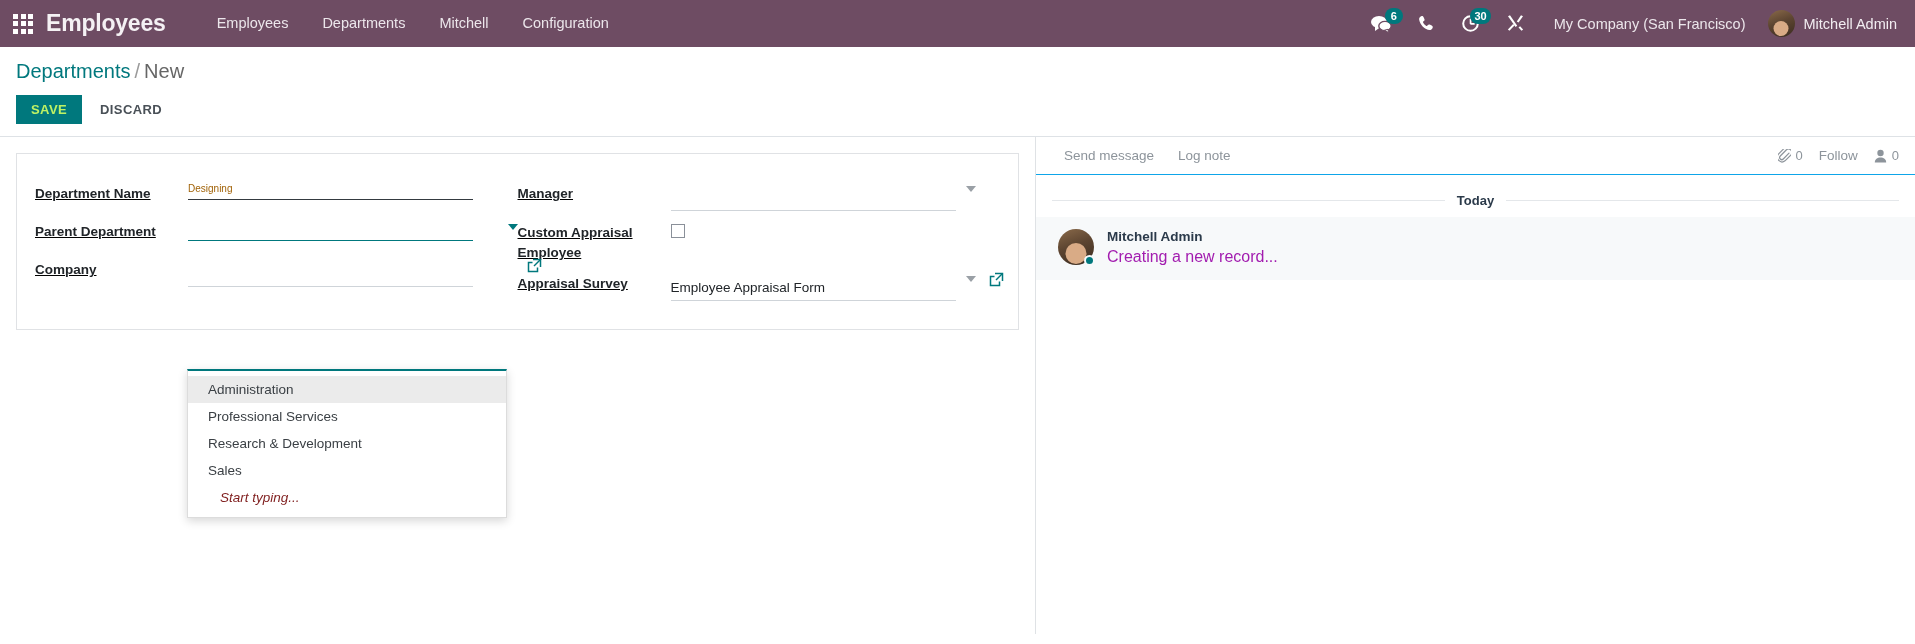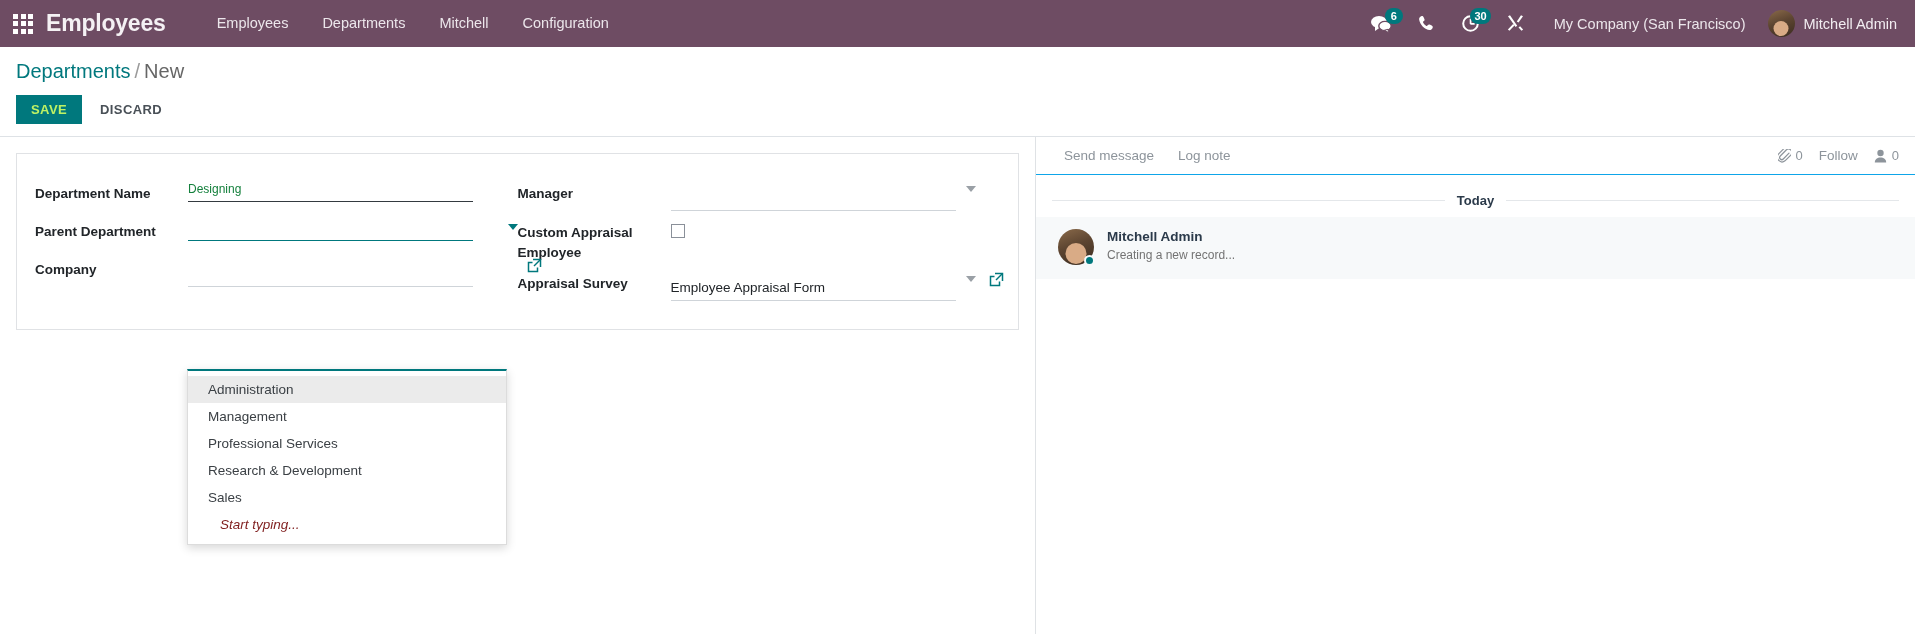--- a/index.html
+++ b/index.html
@@ -88,38 +88,38 @@
   }
   .btn-discard {
     background: transparent; border: none; color: #495057;
     font-size: 13px; font-weight: bold; letter-spacing: .4px;
     padding: 7px 14px; cursor: pointer;
     font-family: "Liberation Sans", sans-serif;
   }
 
   
   .content { display: flex; height: 497px; background: #ffffff; }
-  .form-area { width: 1035px; padding: 16px; background: #ffffff; position: relative; }
+  .form-area { width: 1035px; padding: 16px; background: #ffffff; position: relative; text-decoration: underline; }
 
   .sheet {
     border: 1px solid #e0e2e5; background: #ffffff;
     padding: 24px 18px 22px 18px; width: 1003px; min-height: 176px;
   }
   .grid2 { display: flex; }
   .col { width: 50%; }
   .field-row { display: flex; align-items: flex-start; margin-bottom: 6px; min-height: 32px; }
   .flabel {
     width: 153px; flex: none; font-size: 13.5px; font-weight: bold;
     color: #212529; padding-top: 6px; line-height: 1.45;
   }
   .fvalue { flex: 1; position: relative; padding-right: 24px; }
 
   .inp-text {
     width: 285px; border: none; border-bottom: 1px solid #343a40;
-    font-size: 12px; color: #15803d; padding: 4px 0 5px 0;
+    font-size: 10px; color: #a16207; padding: 4px 0 5px 0;
     background: transparent; outline: none;
     font-family: "Liberation Sans", sans-serif;
   }
   .inp-m2o {
     width: 285px; border: none; border-bottom: 1px solid #00787d;
     font-size: 13.5px; color: #212529; padding: 4px 18px 5px 0;
     background: transparent; outline: none;
     font-family: "Liberation Sans", sans-serif;
   }
   .inp-plain {
@@ -193,21 +193,21 @@
   }
   .avatar-msg .face {
     position: absolute; left: 50%; top: 40%; width: 21px; height: 21px;
     border-radius: 50%; background: #d9ab86; transform: translateX(-50%);
   }
   .status-dot {
     position: absolute; right: -1px; bottom: -1px; width: 11px; height: 11px;
     border-radius: 50%; background: #00787d; border: 2px solid #f7f9fa;
   }
   .msg-author { font-size: 13.5px; font-weight: bold; color: #2b3a4a; margin-bottom: 4px; }
-  .msg-body { font-size: 12px; color: #737373; }
+  .msg-body { font-size: 16px; color: #a21caf; }
 </style>
 </head>
 <body>
 
 <div class="navbar">
   <div class="apps-grid">
     <div class="dots">
         <i></i>
         <i></i>
         <i></i>
@@ -347,21 +347,20 @@
               </span>
             </div>
           </div>
         </div>
 
       </div>
     </div>
 
     <div class="dropdown">
       <div class="dd-item active">Administration</div>
-      <div class="dd-item">Management</div>
       <div class="dd-item">Professional Services</div>
       <div class="dd-item">Research &amp; Development</div>
       <div class="dd-item">Sales</div>
       <div class="dd-item hint">Start typing...</div>
     </div>
   </div>
 
   <div class="chatter">
     <div class="chatter-top">
       <div class="chatter-tab">Send message</div>

